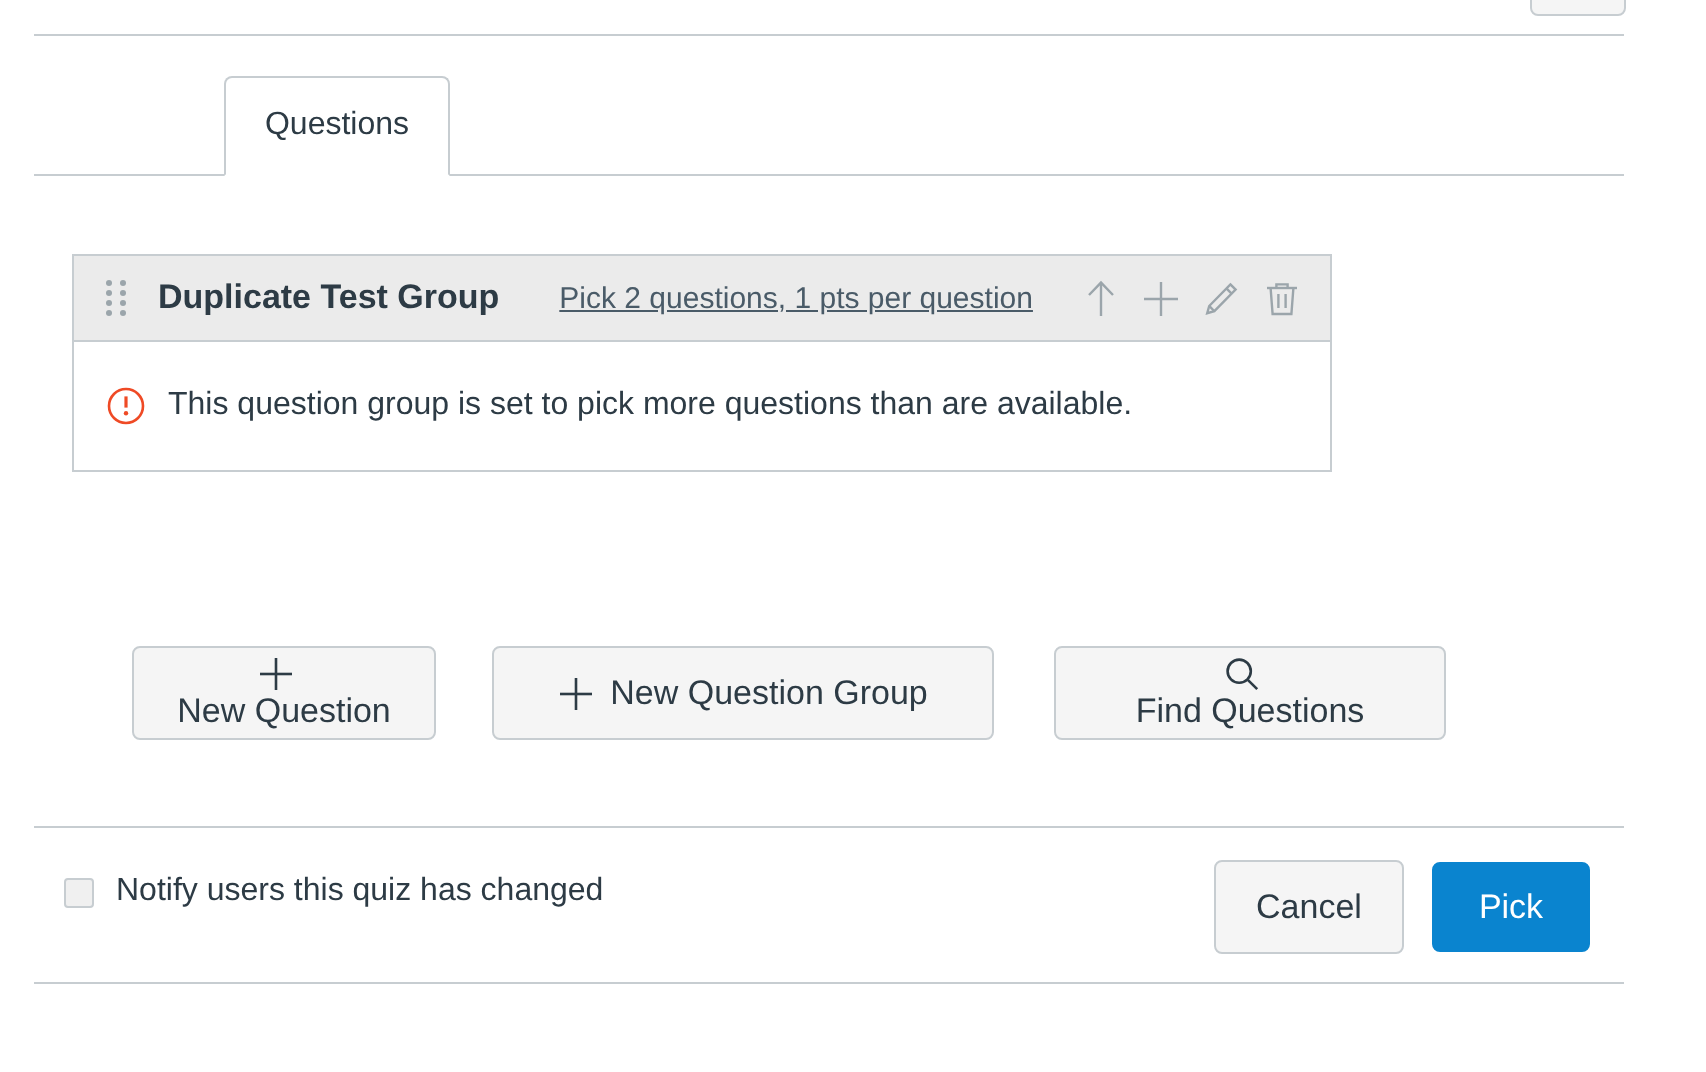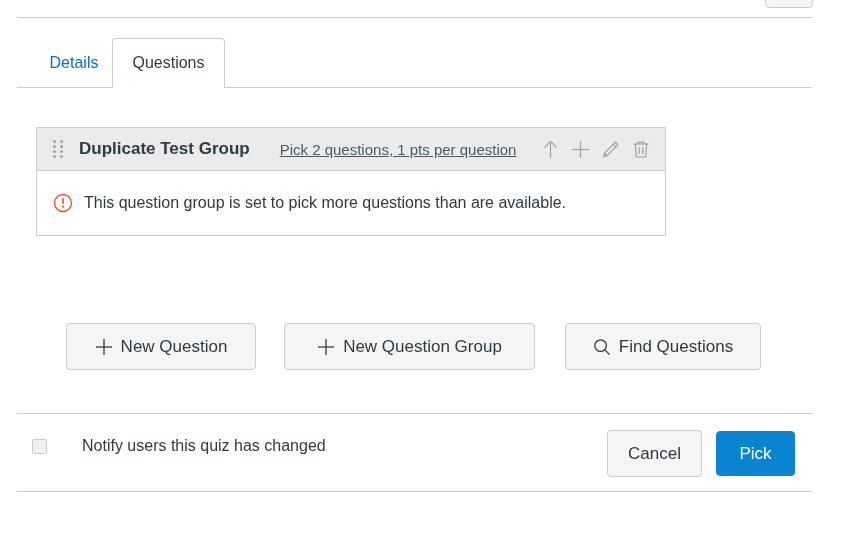--- a/index.html
+++ b/index.html
@@ -193,23 +193,23 @@
     font-family: "Liberation Sans", sans-serif;
     padding: 0 18px;
     user-select: none;
   }
   .btn .glyph {
     display: inline-flex;
     align-items: center;
     justify-content: center;
     margin-right: 8px;
   }
-  .btn-new-question { width: 190px; }
+  .btn-new-question { width: 152px; flex-direction: column; }
   .btn-new-group { width: 251px; margin-left: 28px; }
-  .btn-find { width: 196px; margin-left: 30px; }
+  .btn-find { width: 196px; margin-left: 30px; flex-direction: column; }
 
   
   .footer-rule-top {
     position: absolute;
     left: 17px;
     top: 413px;
     width: 795px;
     height: 1px;
     background: #c7cdd1;
   }
@@ -221,21 +221,20 @@
     height: 1px;
     background: #c7cdd1;
   }
   .notify {
     position: absolute;
     left: 32px;
     top: 437px;
     display: flex;
     align-items: center;
     cursor: pointer;
-    gap: 24px;
   }
   .notify-box {
     width: 15px;
     height: 15px;
     border: 1px solid #c7cdd1;
     background: #f0f0f0;
     border-radius: 2px;
     box-sizing: border-box;
     flex: none;
   }
@@ -283,23 +282,20 @@
   }
 </style>
 </head>
 <body>
 
 <div class="top-cut-button"></div>
 <div class="top-rule"></div>
 
 <div class="tabs">
   <div class="tabs-underline"></div>
-  <div class="tab tab-details">
-    <span>Details</span>
-  </div>
   <div class="tab tab-questions">
     <span>Questions</span>
   </div>
 </div>
 
 <div class="group-box">
   <div class="group-header">
     <span class="drag-handle">
       <i></i>
         <i></i>

